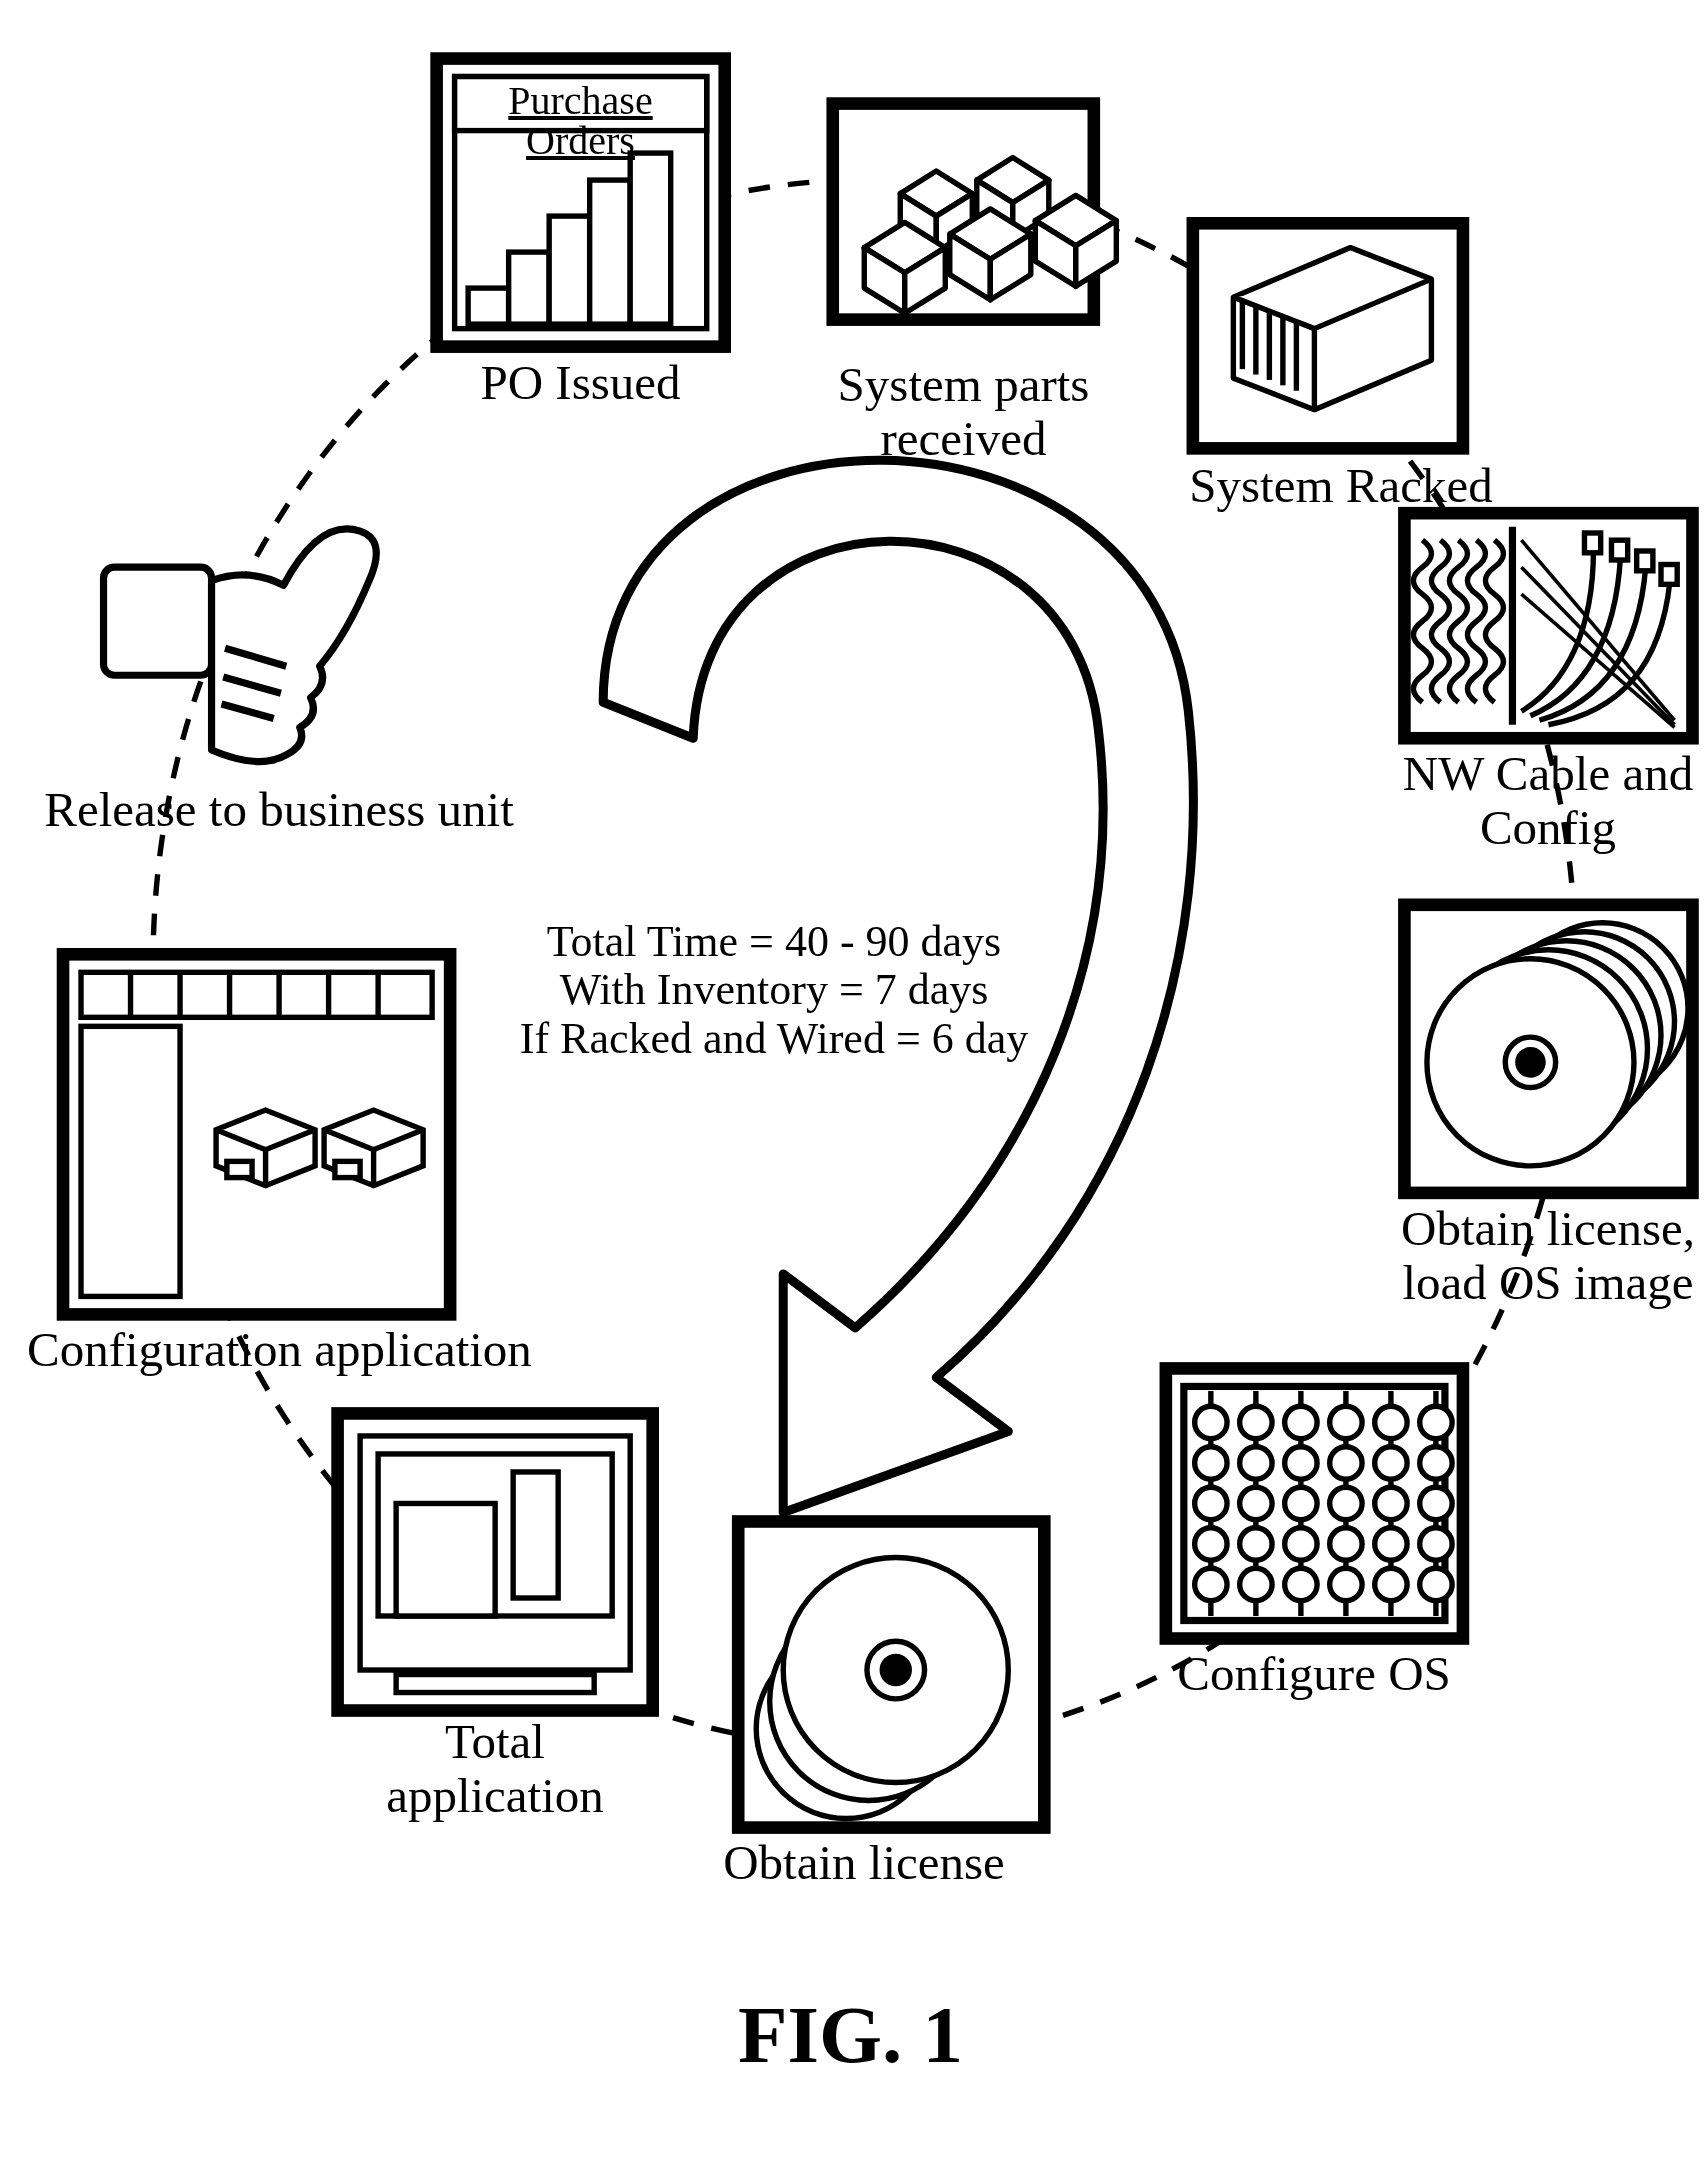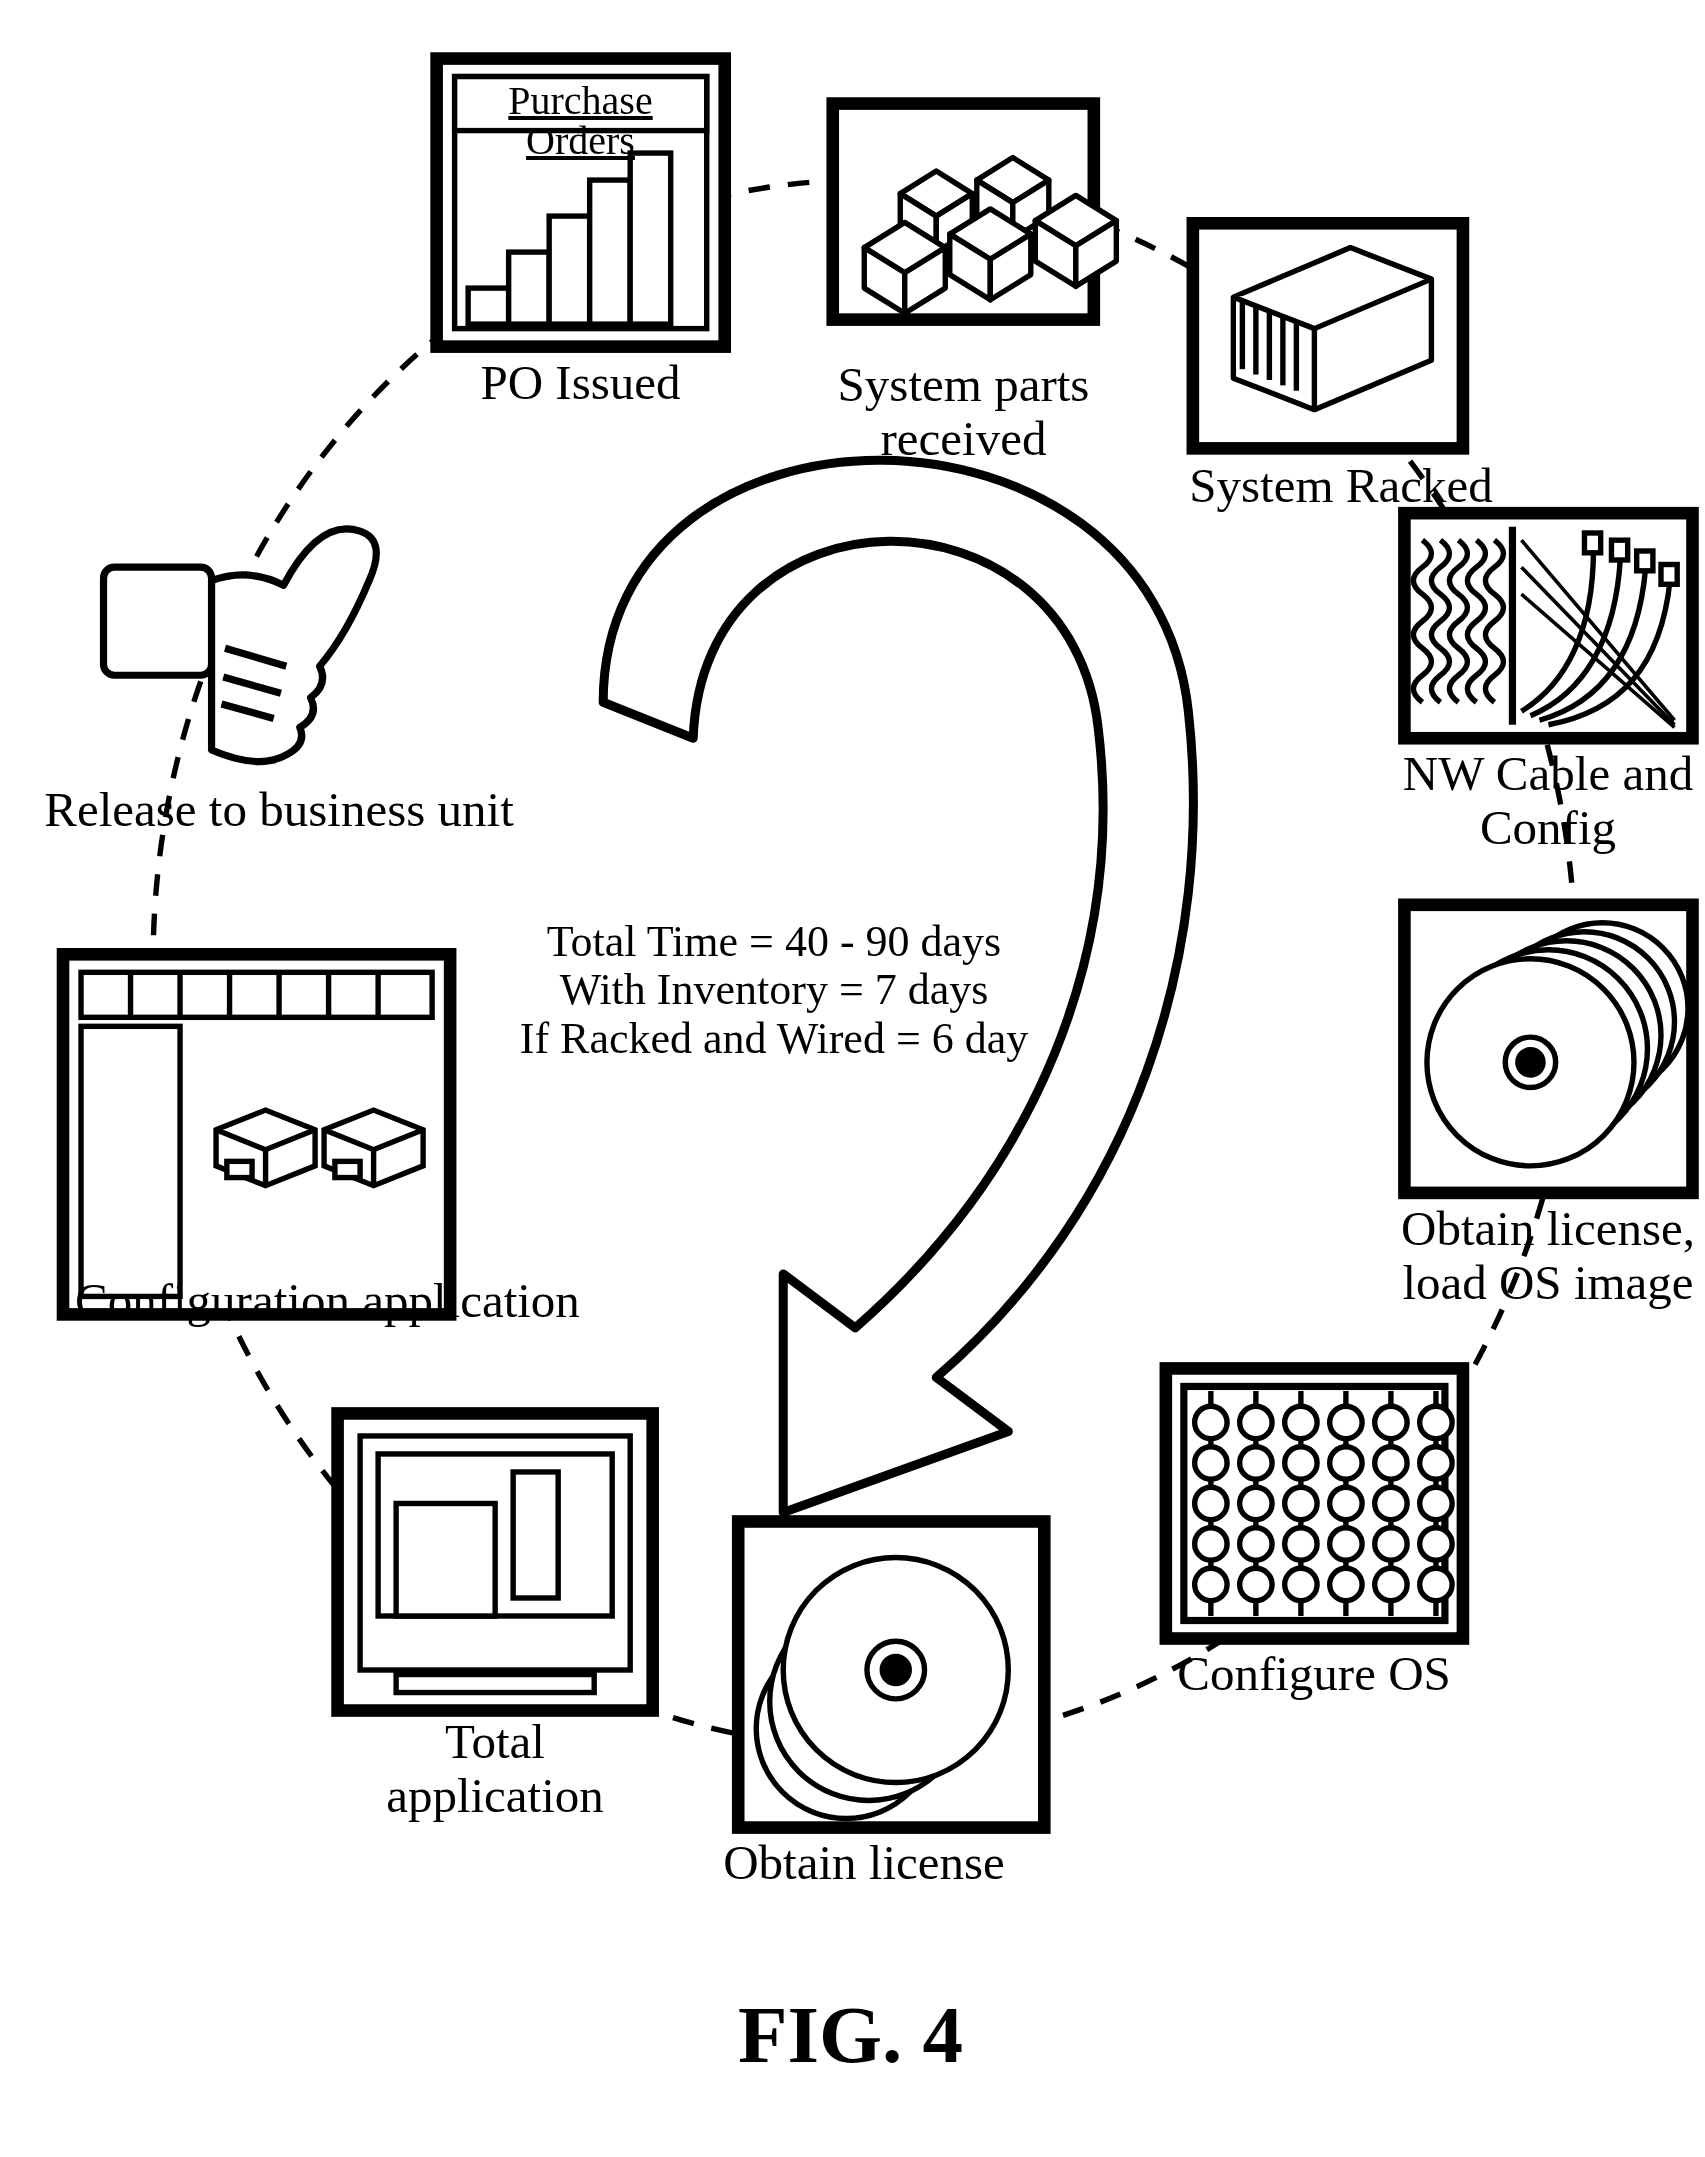--- a/index.html
+++ b/index.html
@@ -254,21 +254,21 @@
         <rect x="252" y="1290" width="28" height="18"></rect>
       </g>
       <g>
         <path d="M 360 1255 l 55 -22 l 55 22 l 0 40 l -55 22 l -55 -22 z"></path>
         <path d="M 360 1255 l 55 22 l 55 -22"></path>
         <path d="M 415 1277 l 0 40"></path>
         <rect x="372" y="1290" width="28" height="18"></rect>
       </g>
     </g>
   </svg>
-  <div class="label" style="left:27px; top:1274px; width:504px;margin-left:48px;">Configuration application</div>
+  <div class="label" style="left:27px; top:1323px; width:504px;">Configuration application</div>
 
   <svg width="1706" height="2158" viewBox="0 0 1895 2397">
     <g stroke="#000" stroke-width="8" fill="#fff" stroke-linejoin="round">
 
       <rect x="115" y="630" width="120" height="120" rx="12"></rect>
 
       <path d="M 235 645
                q 40 -15 80 5
                q 40 -75 85 -60
                q 30 10 10 55
@@ -280,16 +280,16 @@
                l 0 -25
                z"></path>
 
       <line x1="250" y1="720" x2="318" y2="740"></line>
       <line x1="248" y1="752" x2="312" y2="770"></line>
       <line x1="246" y1="782" x2="304" y2="798"></line>
     </g>
   </svg>
   <div class="label" style="left:36px; top:783px; width:486px;">Release to business unit</div>
 
-  <div class="figlabel" style="left:738px; top:1989px;">FIG. 4</div>
+  <div class="figlabel" style="left:738px; top:1989px;">FIG. 1</div>
 
 </div>
 
 
 </body></html>

